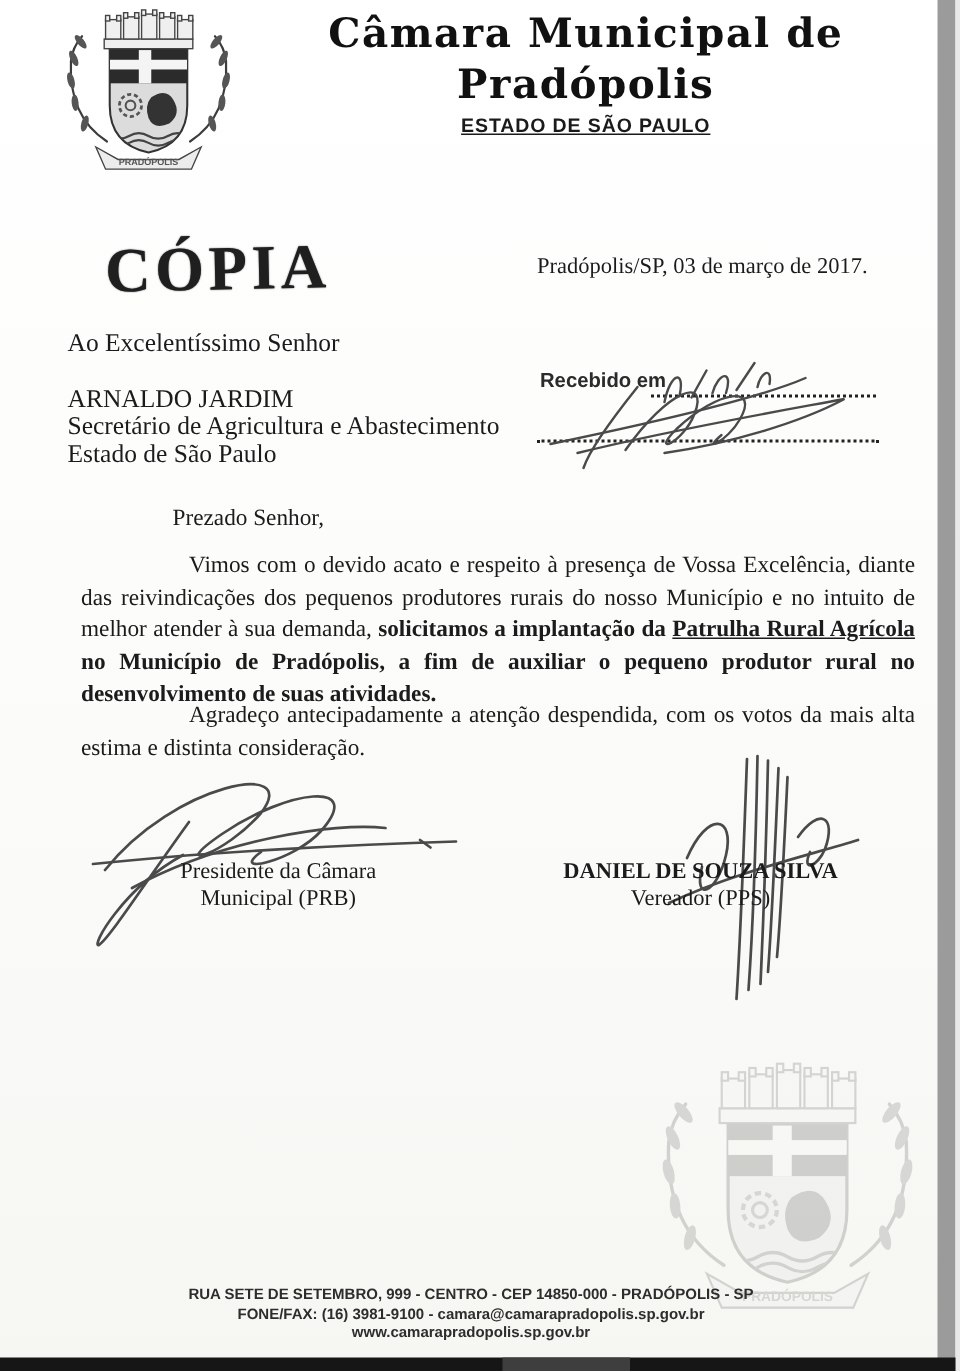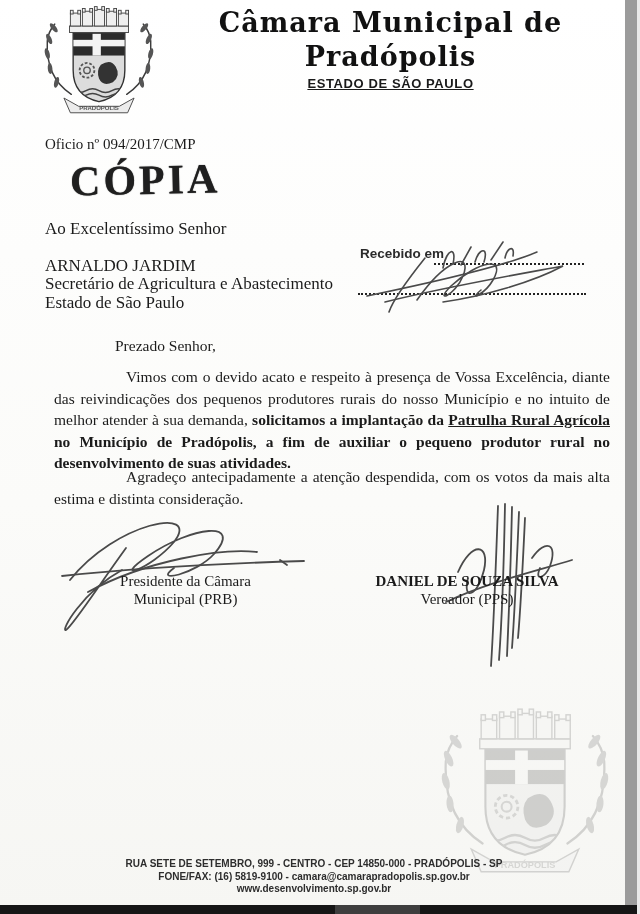--- a/index.html
+++ b/index.html
@@ -131,22 +131,22 @@
   </svg>
 
   <svg class="abs logo" viewBox="0 0 140 130">
     <use href="#coa"></use>
   </svg>
   <div class="abs header-text">
     <div class="header-title">Câmara Municipal de Pradópolis</div>
     <div class="header-subtitle">ESTADO DE SÃO PAULO</div>
   </div>
 
-  <div class="abs doc-ref">Oficio nº 094/2017/CMP</div>
   <div class="abs copy-stamp">CÓPIA</div>
+  <div class="abs dateline">Pradópolis/SP, 03 de março de 2017.</div>
 
   <div class="abs recipient">
     <div>Ao Excelentíssimo Senhor</div>
     <div class="bold">ARNALDO JARDIM</div>
     <div>Secretário de Agricultura e Abastecimento</div>
     <div>Estado de São Paulo</div>
   </div>
 
   <div class="abs received-label">Recebido em</div>
   <div class="abs dotline1"></div>
@@ -197,21 +197,21 @@
     <div class="sig-name">DANIEL DE SOUZA SILVA</div>
     <div>Vereador (PPS)</div>
   </div>
 
   <svg class="abs watermark" viewBox="0 0 140 130">
     <use href="#coa"></use>
   </svg>
 
   <div class="abs footer">
     <div>RUA SETE DE SETEMBRO, 999 - CENTRO - CEP 14850-000 - PRADÓPOLIS - SP</div>
-    <div>FONE/FAX: (16) 5819-9100 - camara@camarapradopolis.sp.gov.br</div>
-    <div>www.desenvolvimento.sp.gov.br</div>
+    <div>FONE/FAX: (16) 3981-9100 - camara@camarapradopolis.sp.gov.br</div>
+    <div>www.camarapradopolis.sp.gov.br</div>
   </div>
 
   <div class="abs scan-edge-right"></div>
   <div class="abs scan-bar-bottom"></div>
   <div class="abs scan-bar-segment"></div>
 
 </div>
 
 </body></html>

